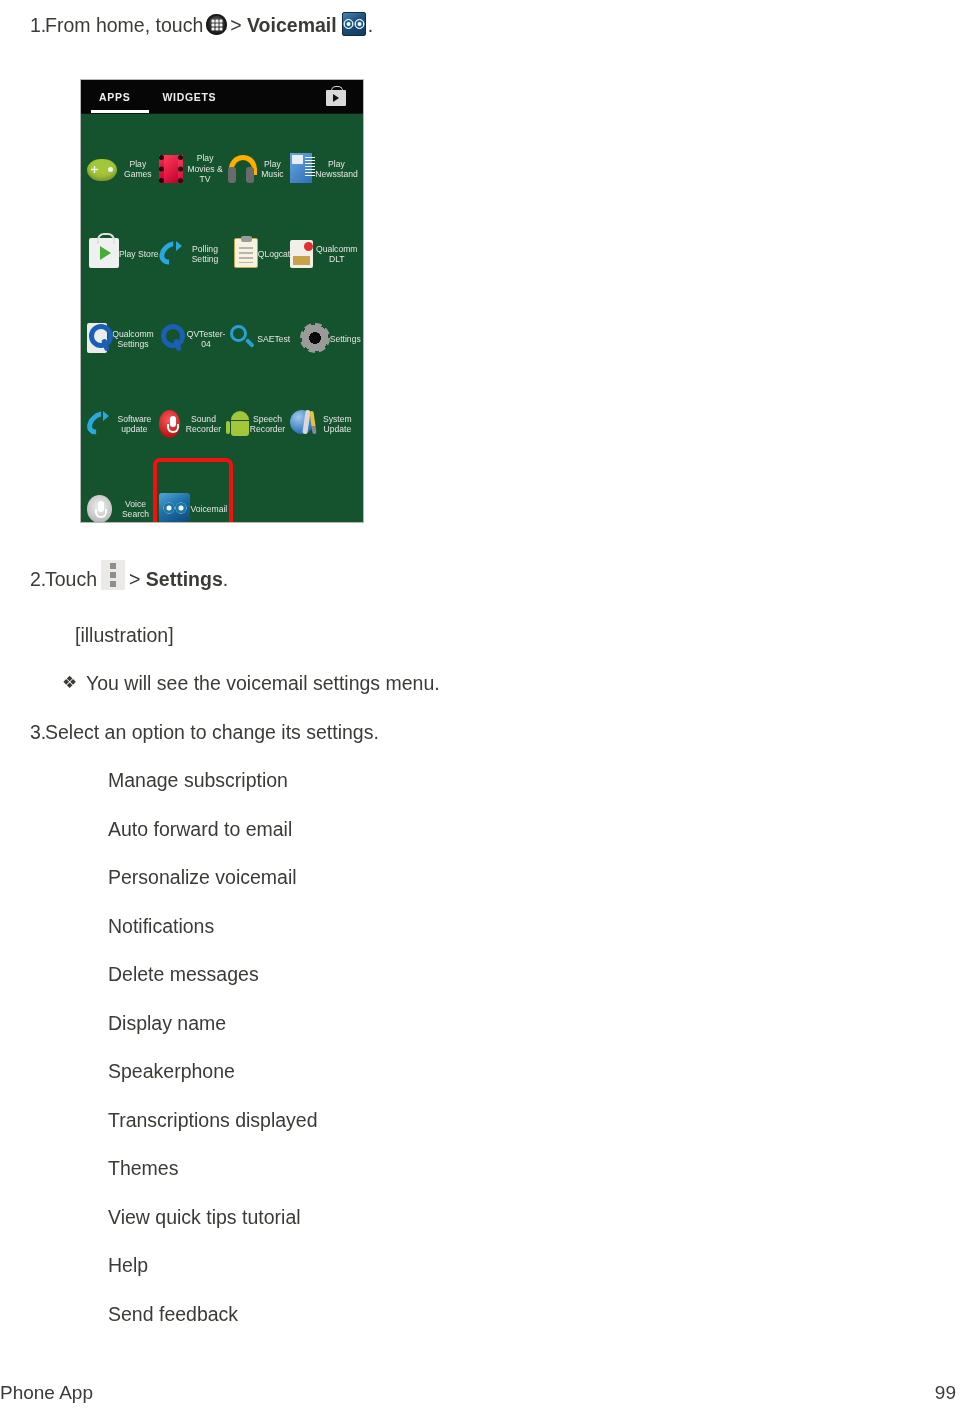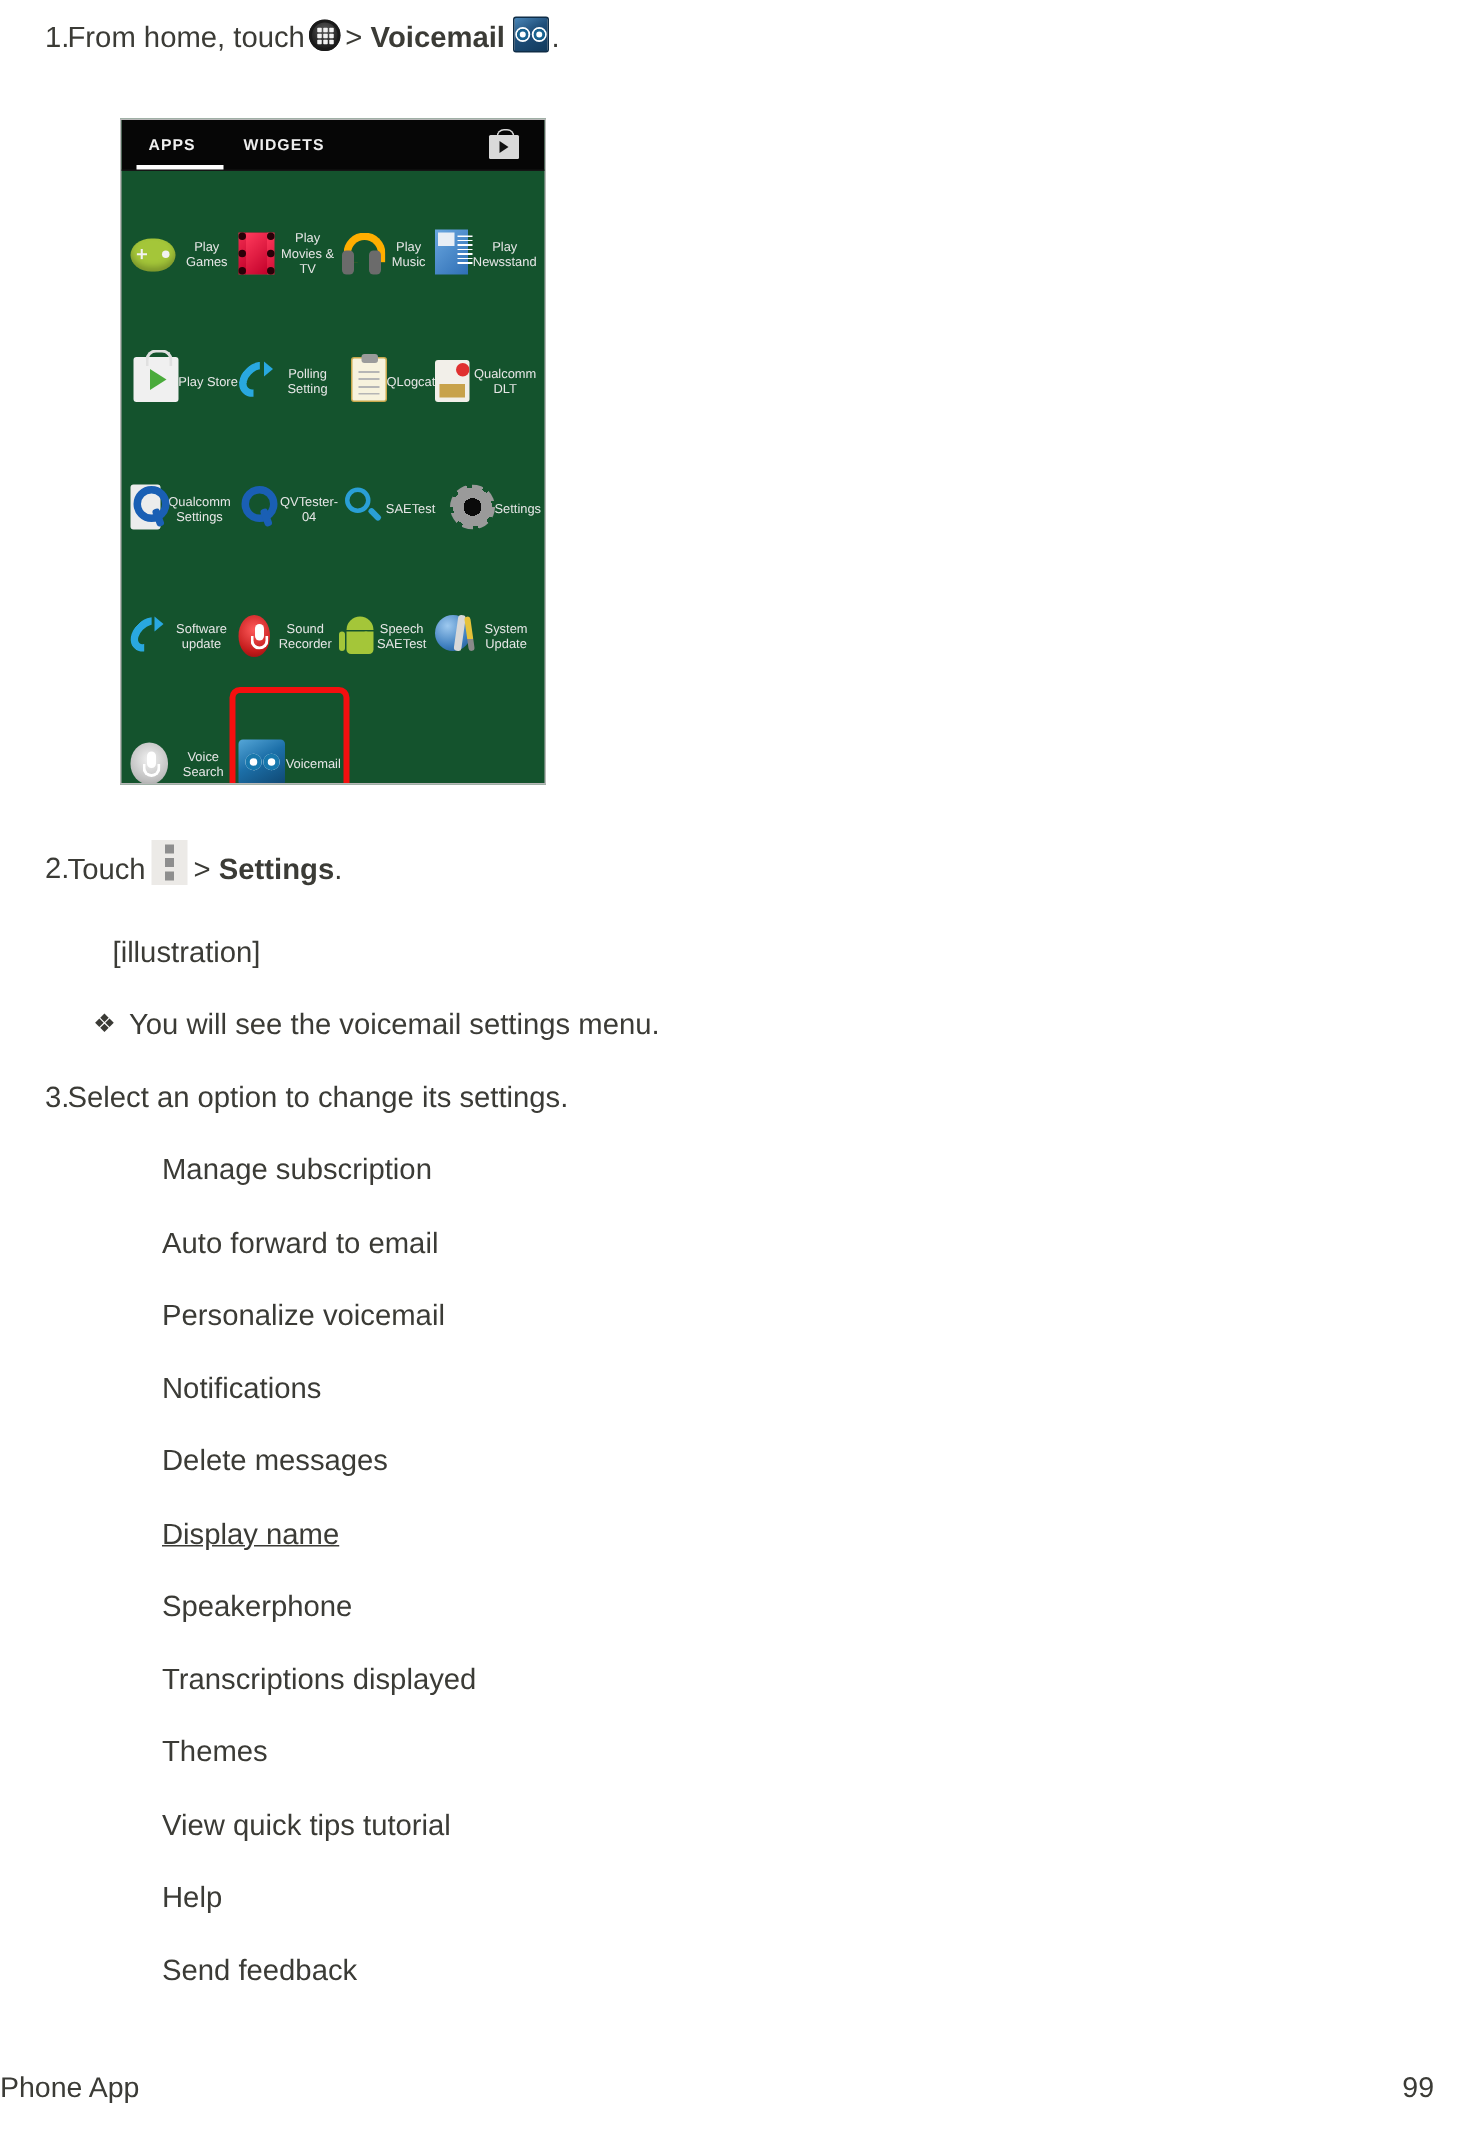--- a/index.html
+++ b/index.html
@@ -581,21 +581,21 @@
 Recorder</span>
         </div>
       <div class="app-cell">
           <span class="ic ic-droid">
             <span class="head"></span>
             <span class="body"></span>
             <span class="arml"></span>
             <span class="armr"></span>
           </span>
           <span class="app-label">Speech
-SAETest</span>
+Recorder</span>
         </div>
 
       <div class="app-cell">
           <span class="ic ic-sysupd">
             <span class="globe"></span>
             <span class="wrench"></span>
             <span class="driver"></span>
           </span>
           <span class="app-label">System
 Update</span>
@@ -665,21 +665,21 @@
           <i class="sq"></i>
         </span>
         <span class="txt">Notifications</span>
       </div>
     <div class="sub-square" style="height:48.5px;">
         <span class="mk">
           <i class="sq"></i>
         </span>
         <span class="txt">Delete messages</span>
       </div>
-    <div class="sub-square" style="height:48.5px;text-decoration:underline;">
+    <div class="sub-square" style="height:48.5px;">
         <span class="mk">
           <i class="sq"></i>
         </span>
         <span class="txt">Display name</span>
       </div>
     <div class="sub-square" style="height:48.5px;">
         <span class="mk">
           <i class="sq"></i>
         </span>
         <span class="txt">Speakerphone</span>

